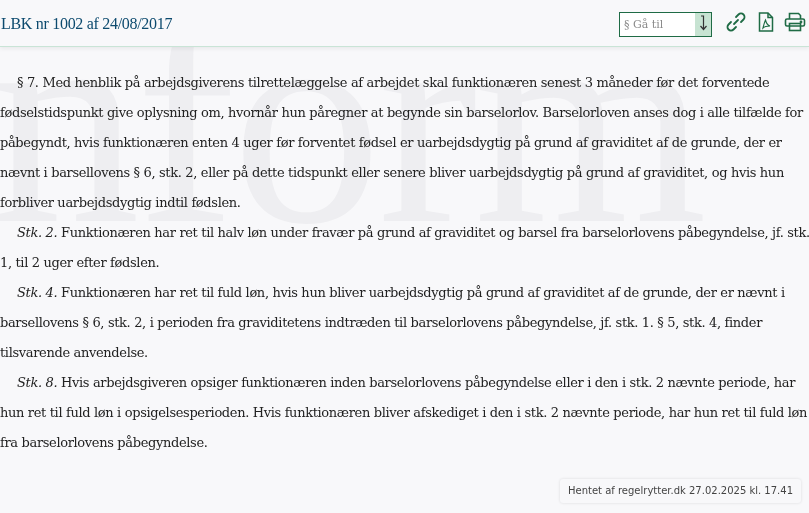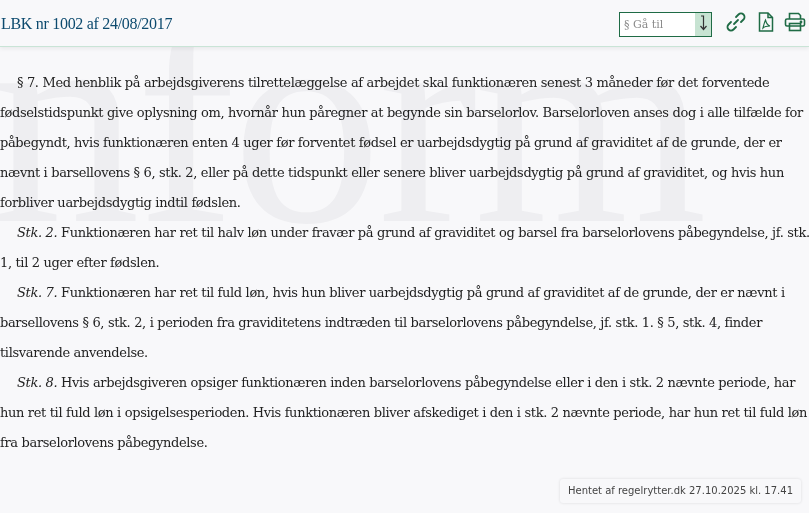--- a/index.html
+++ b/index.html
@@ -106,17 +106,17 @@
         <rect x="5.5" y="11.5" width="11" height="7"></rect>
         <circle cx="17" cy="10" r="0.6" fill="#1f6b45"></circle>
       </svg>
     </span>
   </div>
 </div>
 
 <div class="content">
   <p><span>§ 7. Med henblik på arbejdsgiverens tilrettelæggelse af arbejdet skal funktionæren senest 3 måneder før det forventede fødselstidspunkt give oplysning om, hvornår hun påregner at begynde sin barselorlov. Barselorloven anses dog i alle tilfælde for påbegyndt, hvis funktionæren enten 4 uger før forventet fødsel er uarbejdsdygtig på grund af graviditet af de grunde, der er nævnt i barsellovens § 6, stk. 2, eller på dette tidspunkt eller senere bliver uarbejdsdygtig på grund af graviditet, og hvis hun forbliver uarbejdsdygtig indtil fødslen.</span></p>
   <p><em>Stk. 2.</em><span> Funktionæren har ret til halv løn under fravær på grund af graviditet og barsel fra barselorlovens påbegyndelse, jf. stk. 1, til 2 uger efter fødslen.</span></p>
-  <p><em>Stk. 7.</em><span> Funktionæren har ret til fuld løn, hvis hun bliver uarbejdsdygtig på grund af graviditet af de grunde, der er nævnt i barsellovens § 6, stk. 2, i perioden fra graviditetens indtræden til barselorlovens påbegyndelse, jf. stk. 1. § 5, stk. 4, finder tilsvarende anvendelse.</span></p>
+  <p><em>Stk. 4.</em><span> Funktionæren har ret til fuld løn, hvis hun bliver uarbejdsdygtig på grund af graviditet af de grunde, der er nævnt i barsellovens § 6, stk. 2, i perioden fra graviditetens indtræden til barselorlovens påbegyndelse, jf. stk. 1. § 5, stk. 4, finder tilsvarende anvendelse.</span></p>
   <p><em>Stk. 8.</em><span> Hvis arbejdsgiveren opsiger funktionæren inden barselorlovens påbegyndelse eller i den i stk. 2 nævnte periode, har hun ret til fuld løn i opsigelsesperioden. Hvis funktionæren bliver afskediget i den i stk. 2 nævnte periode, har hun ret til fuld løn fra barselorlovens påbegyndelse.</span></p>
 </div>
 
-<div class="footer-badge">Hentet af regelrytter.dk 27.10.2025 kl. 17.41</div>
+<div class="footer-badge">Hentet af regelrytter.dk 27.02.2025 kl. 17.41</div>
 
 </body></html>

